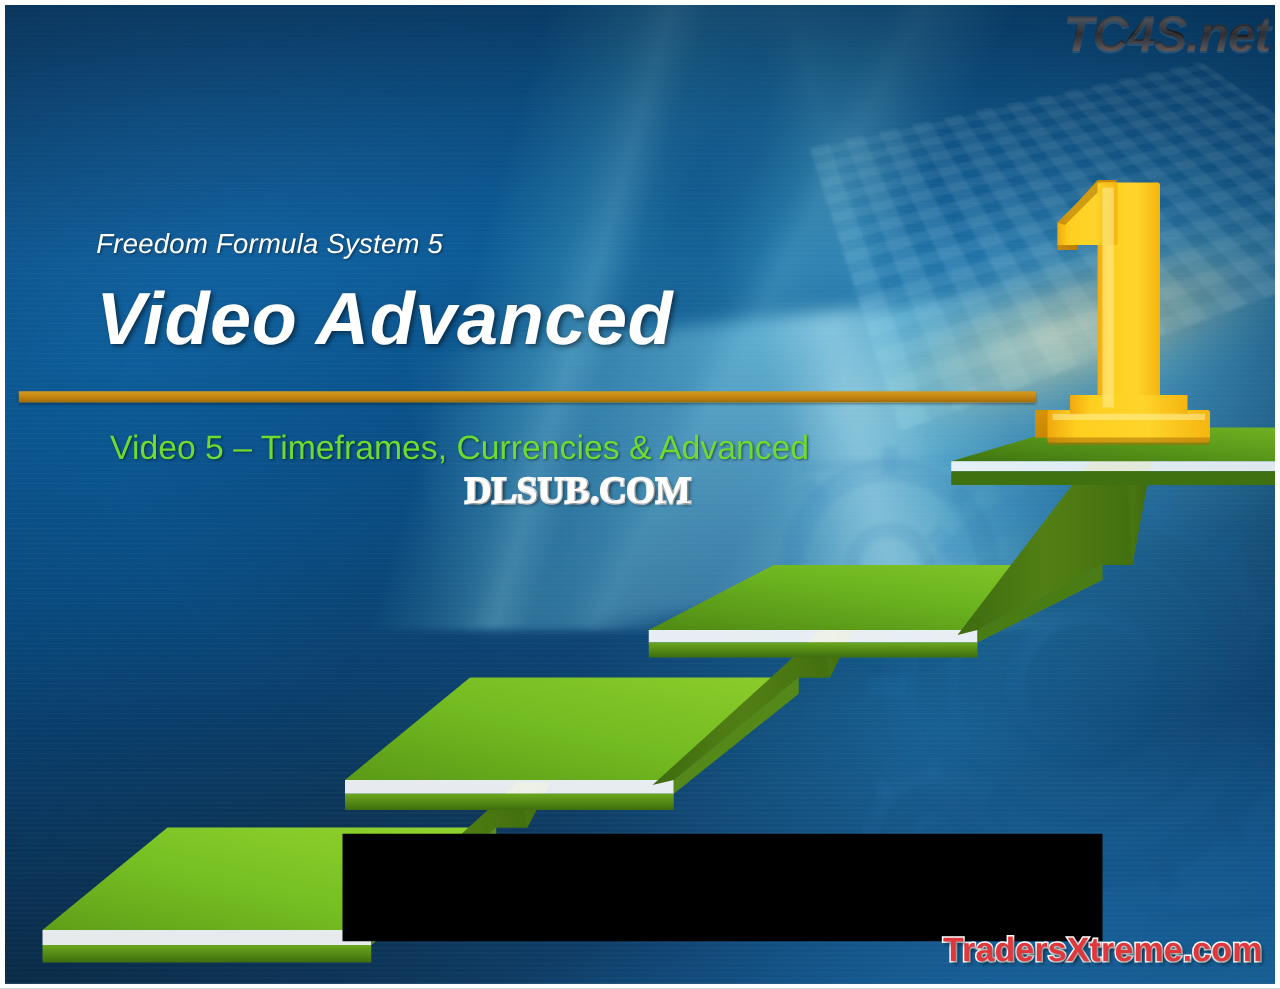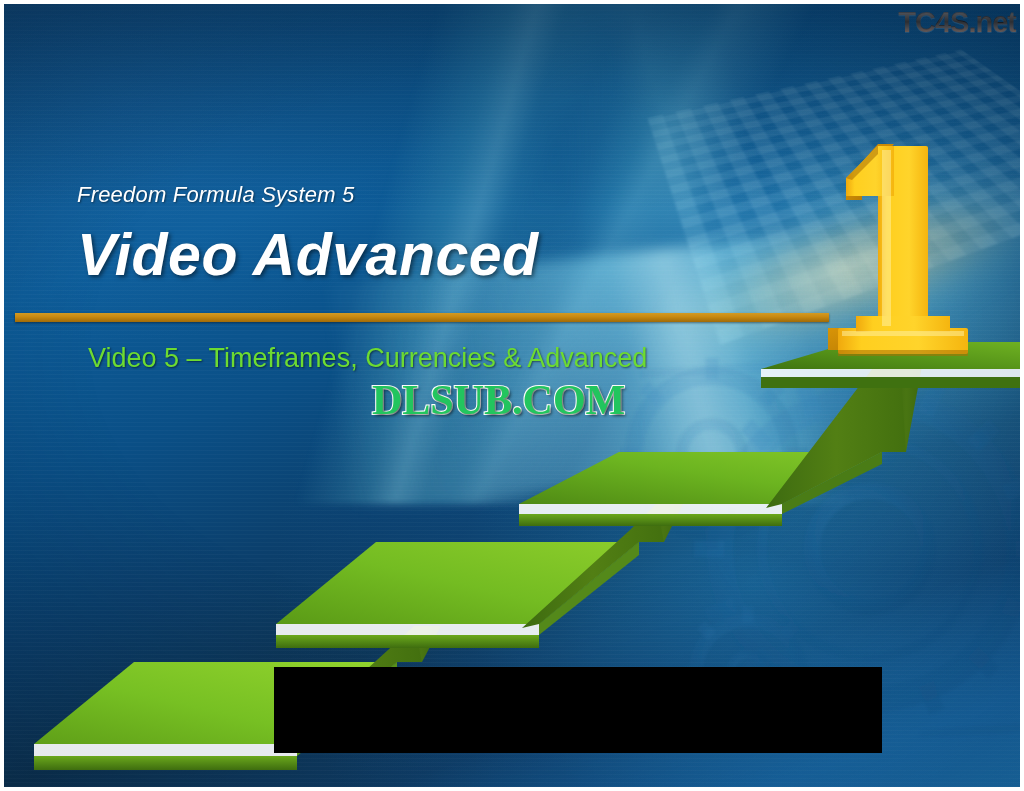--- a/index.html
+++ b/index.html
@@ -154,34 +154,34 @@
   
   #blackbar {
     position: absolute; left: 270px; top: 663px;
     width: 608px; height: 86px;
     background: #000000;
   }
 
   
   #tc4s {
     position: absolute; right: 4px; top: 2px;
-    font-size: 29px; font-weight: bold; 
+    font-size: 40px; font-weight: bold; font-style: italic;
     letter-spacing: -1px; white-space: nowrap;
     background: linear-gradient(180deg,
       #6d6f74 0%, #3a3d44 20%, #15171c 48%,
       #2a2d34 62%, #5d4a44 82%, #120f10 100%);
     -webkit-background-clip: text; background-clip: text;
     color: transparent;
     text-shadow: 0 1px 0 rgba(255,255,255,0.10);
   }
   #dlsub {
     position: absolute; left: 368px; top: 372px;
     font-family: "Liberation Serif", serif;
-    font-size: 42px; font-weight: bold; letter-spacing: 0px;
-    color: #22c55e; white-space: nowrap;
+    font-size: 30px; font-weight: bold; letter-spacing: 0px;
+    color: #ffffff; white-space: nowrap;
     -webkit-text-stroke: 2.2px #ffffff;
     paint-order: stroke fill;
     text-shadow: 2px 2px 3px rgba(0,0,0,0.55);
   }
   #tradersxtreme {
     position: absolute; right: 10px; bottom: 11px;
     font-size: 27px; font-weight: bold; letter-spacing: .2px;
     color: #e0373c; white-space: nowrap;
     -webkit-text-stroke: 2.4px #ffffff;
     paint-order: stroke fill;
@@ -379,14 +379,15 @@
 
   <div id="eyebrow">Freedom Formula System 5</div>
   <div id="maintitle">Video Advanced</div>
   <div id="divider"></div>
   <div id="subtitle">Video 5 – Timeframes, Currencies &amp; Advanced</div>
 
   <div id="blackbar"></div>
 
   <div id="tc4s">TC4S.net</div>
   <div id="dlsub">DLSUB.COM</div>
+  <div id="tradersxtreme">TradersXtreme.com</div>
 
 </div>
 
 </body></html>

